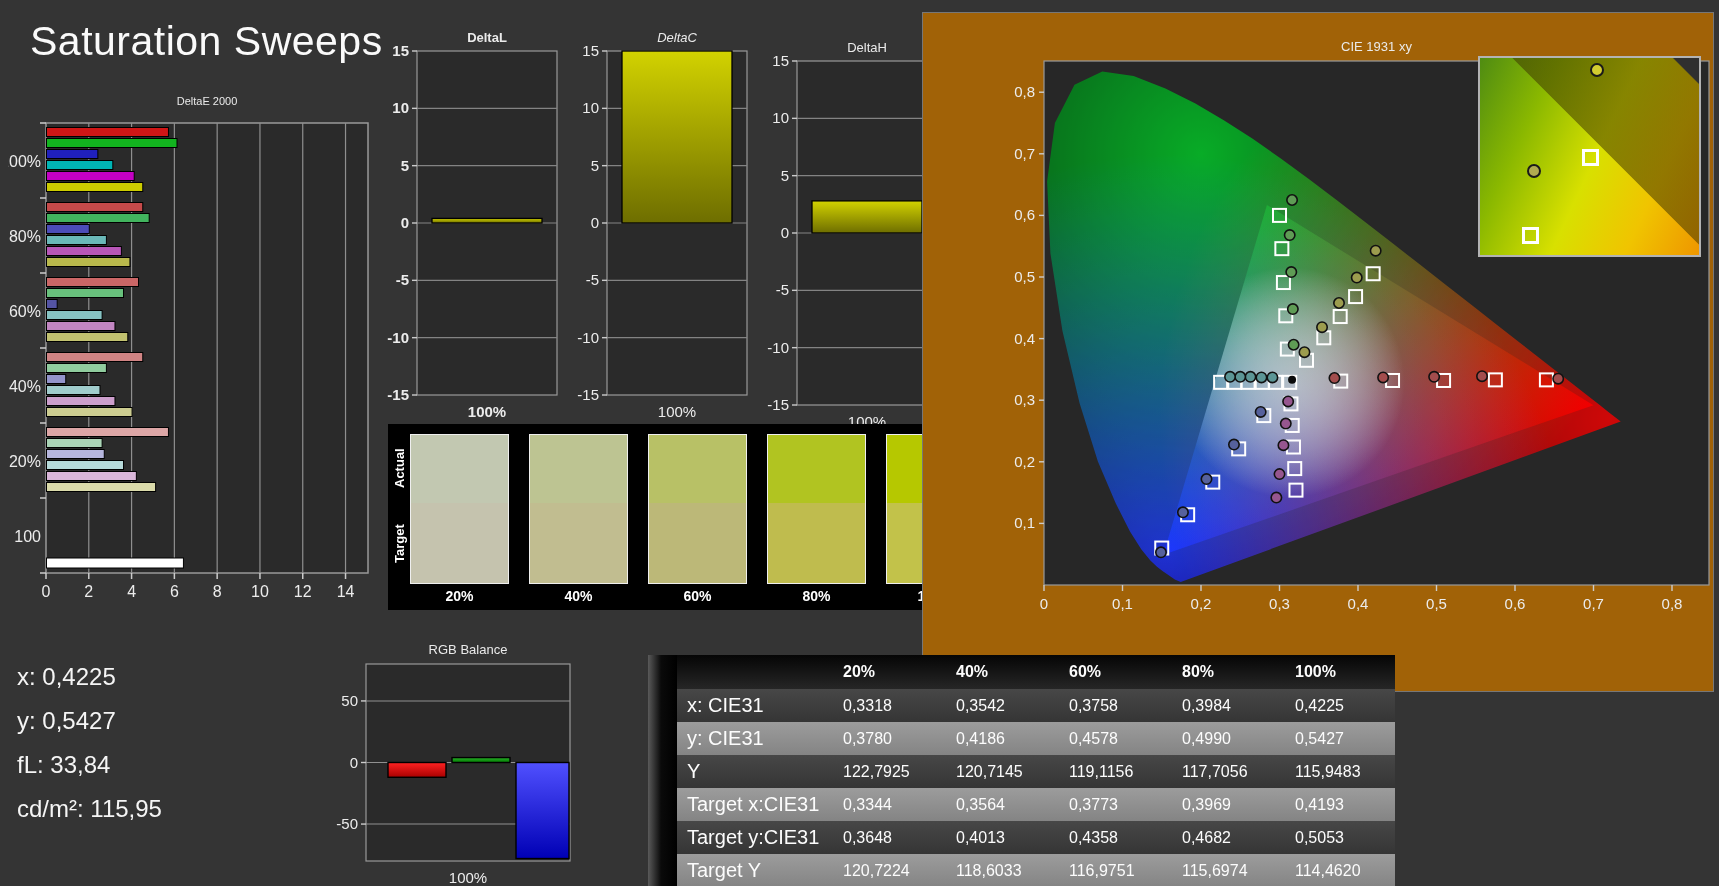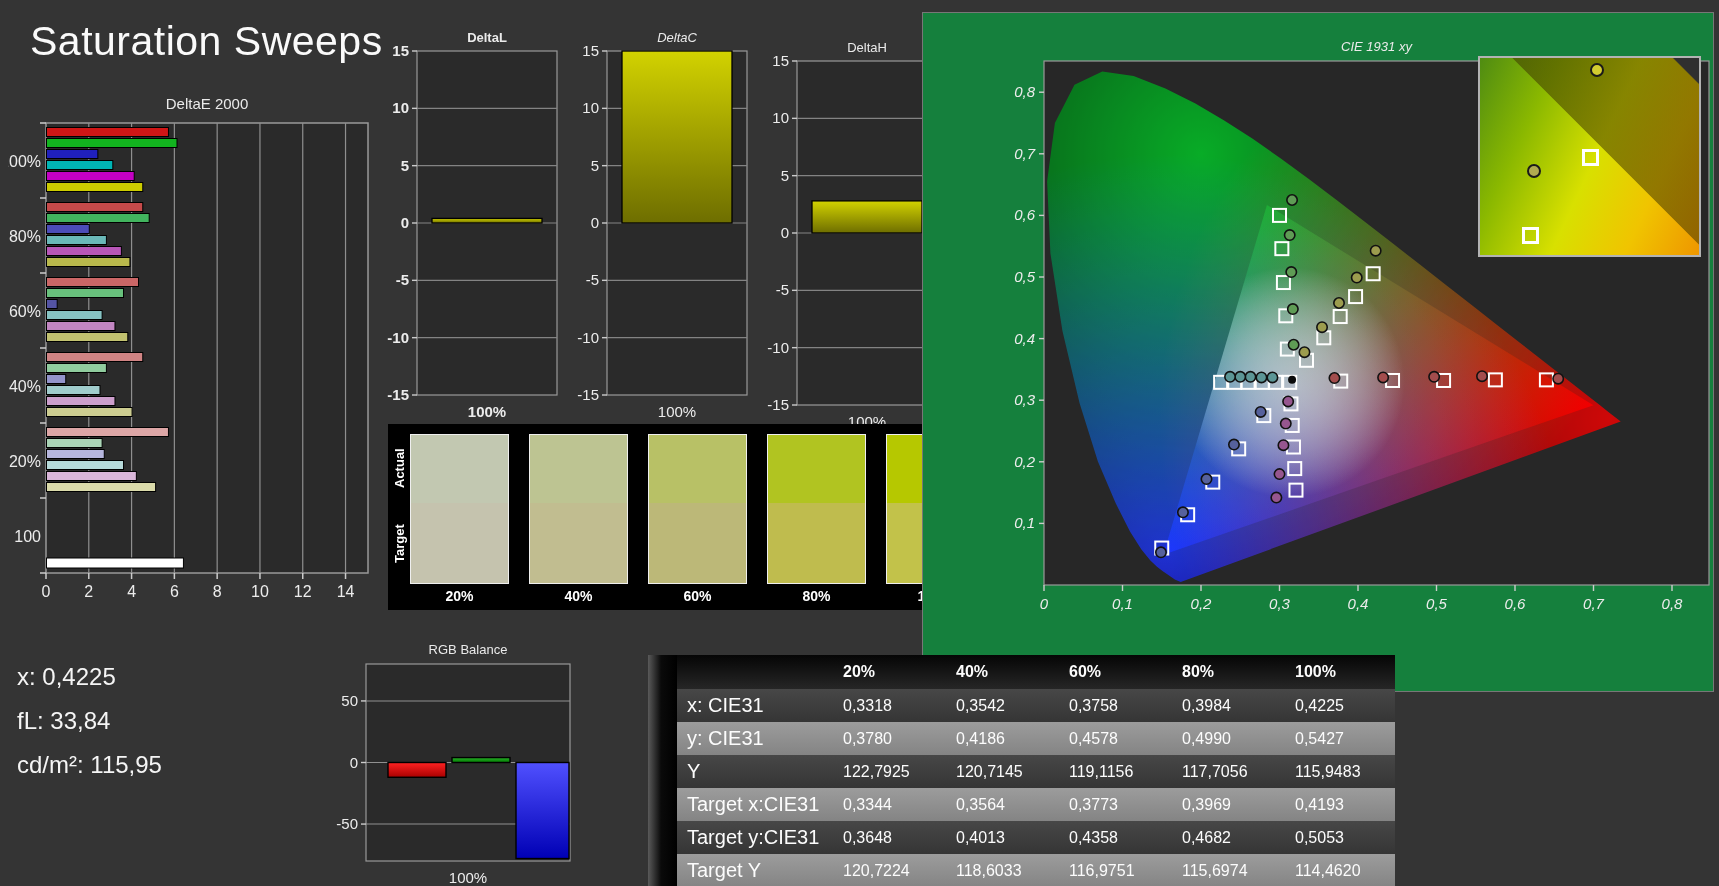--- a/index.html
+++ b/index.html
@@ -1,32 +1,32 @@
 <!DOCTYPE html>
 <html><head>
 <meta charset="utf-8">
 <style>
   html,body{margin:0;padding:0;background:#222;}
   .app{position:relative;width:1719px;height:886px;background:#343434;
        font-family:"Liberation Sans",sans-serif;color:#f0f0f0;overflow:hidden;padding-left:28px;}
   .page-title{position:absolute;left:30px;top:18px;font-size:41px;color:#fafafa;letter-spacing:.5px;}
   .panel{position:absolute;}
-  .chart-title{position:absolute;text-align:center;font-size:15px;color:#eaeaea;}
+  .chart-title{position:absolute;text-align:center;font-size:11px;color:#eaeaea;}
   .small-title{font-size:13px;}
   svg{position:absolute;left:0;top:0;}
   
   .swatches{left:388px;top:424px;width:626px;height:186px;background:#000;}
   .sw-rot{position:absolute;left:3px;width:16px;writing-mode:vertical-lr;transform:rotate(180deg);
           text-align:center;font-size:13px;font-weight:bold;color:#fff;}
   .sw-cell{position:absolute;top:10px;width:99px;height:150px;border:1px solid #efefef;box-sizing:border-box;}
   .sw-top{width:100%;height:46%;}
   .sw-bot{width:100%;height:54%;}
   .sw-label{position:absolute;top:164px;width:99px;text-align:center;font-size:14px;font-weight:bold;color:#fff;}
   
-  .cie{left:922px;top:12px;width:792px;height:680px;background:#15803d;border:1px solid #777;box-sizing:border-box;font-style:italic;}
+  .cie{left:922px;top:12px;width:792px;height:680px;background:#a16207;border:1px solid #777;box-sizing:border-box;}
   .cie-inset{position:absolute;left:555px;top:43px;width:223px;height:201px;border:2px solid #b3b3b3;box-sizing:border-box;
     background:
       linear-gradient(225deg, #2f2f2f 0 6%, rgba(0,0,0,0) 6.5%),
       linear-gradient(45deg, rgba(0,0,0,0) 55%, rgba(60,50,0,0.52) 55.3%),
       linear-gradient(115deg, #4f8c12 0%, #8ab800 25%, #d8e000 52%, #f0c400 76%, #ee9600 100%);}
   .in-sq{position:absolute;width:17px;height:17px;border:3px solid #fff;box-sizing:border-box;}
   .in-ci{position:absolute;width:14px;height:14px;border-radius:50%;border:2px solid #1a1a1a;box-sizing:border-box;}
   
   .reading{left:17px;top:655px;width:300px;}
   .reading-title{font-size:29px;color:#fafafa;margin:0 0 10px 0;}
@@ -394,20 +394,21 @@
         <span class="in-ci" style="left: calc(54% - 8px); top: calc(6.5% - 8px); background: rgb(210, 204, 48);"></span>
         <span class="in-sq" style="left: calc(50% - 8px); top: calc(50% - 8px);"></span>
         <span class="in-ci" style="left: calc(25% - 8px); top: calc(58% - 8px); background: rgb(176, 171, 80);"></span>
         <span class="in-sq" style="left: calc(23% - 8px); top: calc(90% - 8px);"></span>
       </div>
   </section>
 
   <section class="panel reading">
     <div id="reading-lines">
         <div class="reading-line">x: 0,4225</div>
+        <div class="reading-line">y: 0,5427</div>
         <div class="reading-line">fL: 33,84</div>
         <div class="reading-line">cd/m²: 115,95</div>
       </div>
   </section>
 
   <section class="panel" style="left:330px;top:640px;width:256px;height:246px;">
     <div class="chart-title small-title" style="left:36px;width:204px;top:2px;">RGB Balance</div>
     <svg id="svg-rgb" width="256" height="246">
         <defs>
           <linearGradient id="rgb0" x1="0" y1="0" x2="0" y2="1">

